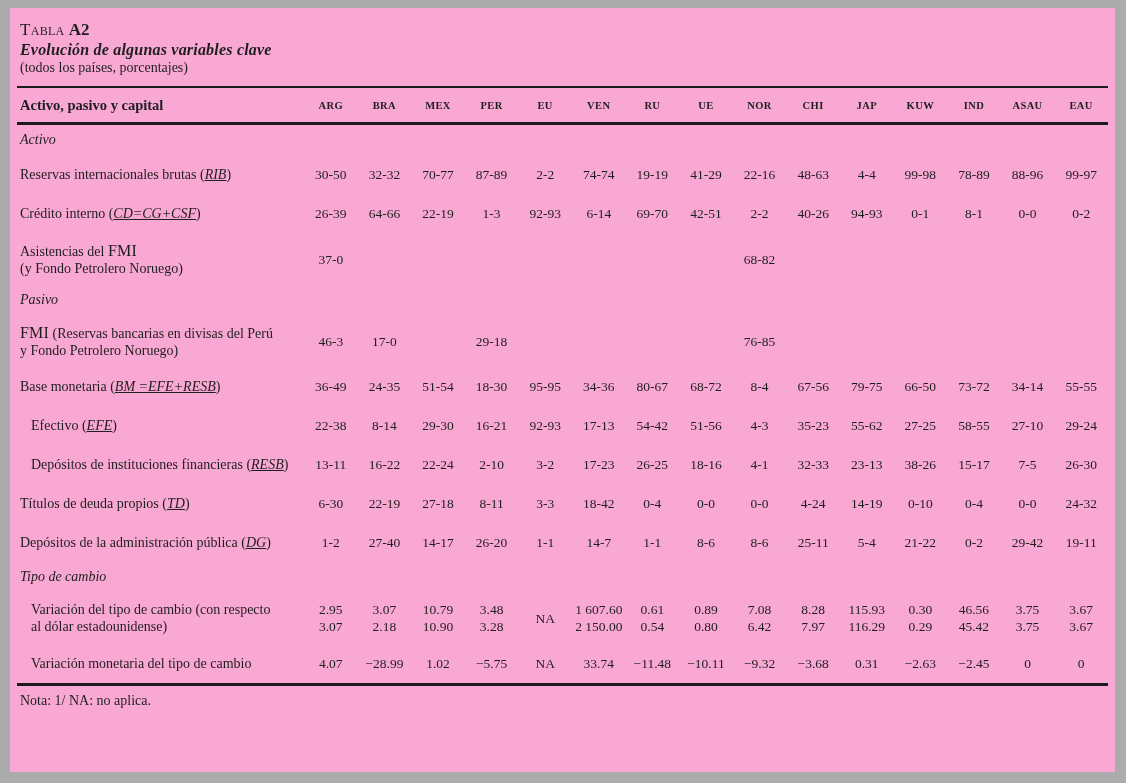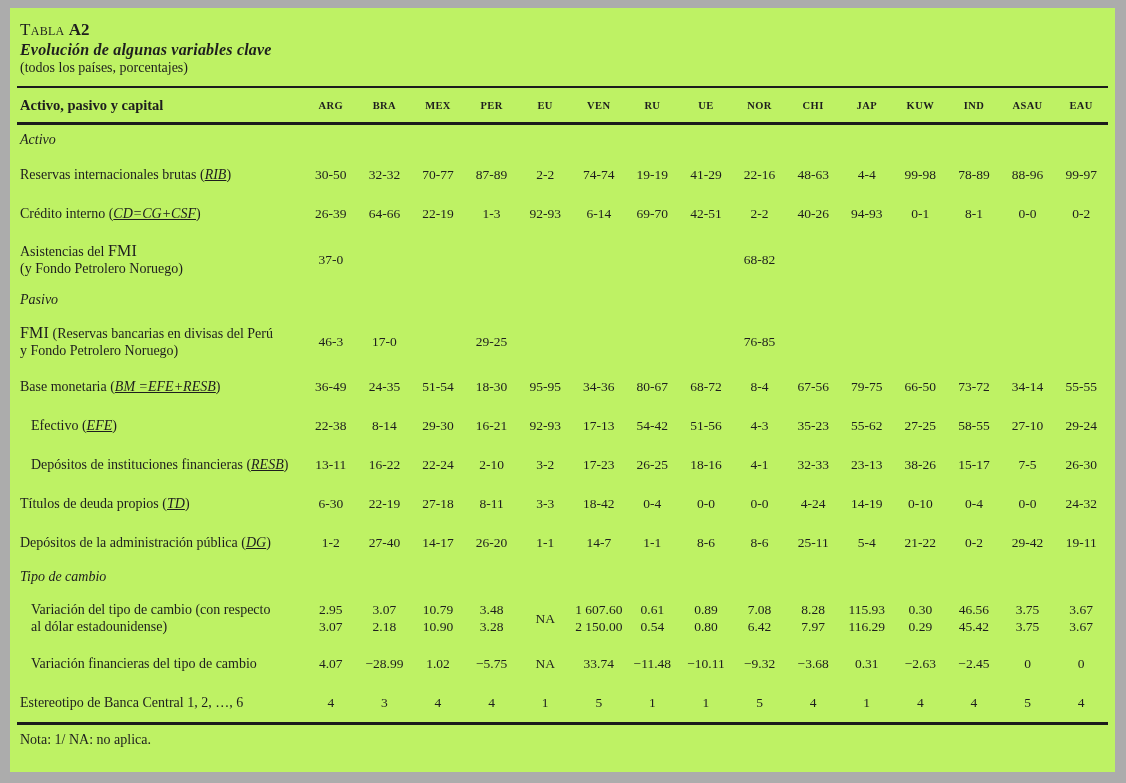--- a/index.html
+++ b/index.html
@@ -6,21 +6,21 @@
   body{
     width:1126px;height:783px;
     background:#acacac;
     position:relative;
     font-family:"Liberation Serif","DejaVu Serif",serif;
     color:#1e1e1e;
     -webkit-font-smoothing:antialiased;
   }
   .page{
     position:absolute;left:10px;top:8px;width:1105px;height:764px;
-    background:#bef264;
+    background:#f9a8d4;
     box-sizing:border-box;
     padding:12px 7px 0 7px;
   }
   .title-block{margin-left:3px;}
   .doc-title{font-size:17px;line-height:20px;}
   .doc-title .sc-title{font-variant:small-caps;letter-spacing:0.3px;}
   .doc-title .tnum{font-weight:bold;}
   .doc-subtitle{font-size:16px;font-weight:bold;font-style:italic;line-height:19px;letter-spacing:0.2px;}
   .doc-subnote{font-size:14px;line-height:18px;margin-bottom:9px;}
 
@@ -174,21 +174,21 @@
           <td class="val"></td>
         </tr>
         <tr class="r-section">
           <td colspan="16" class="section-label">Pasivo</td>
         </tr>
         <tr class="r-double">
           <td class="label"><span class="fmi">FMI</span><span> (Reservas bancarias en divisas del Perú</span><br><span>y Fondo Petrolero Noruego)</span></td>
           <td class="val">46-3</td>
           <td class="val">17-0</td>
           <td class="val"></td>
-          <td class="val">29-25</td>
+          <td class="val">29-18</td>
           <td class="val"></td>
           <td class="val"></td>
           <td class="val"></td>
           <td class="val"></td>
           <td class="val">76-85</td>
           <td class="val"></td>
           <td class="val"></td>
           <td class="val"></td>
           <td class="val"></td>
           <td class="val"></td>
@@ -299,52 +299,34 @@
           <td class="val"><span>0.89</span><br><span>0.80</span></td>
           <td class="val"><span>7.08</span><br><span>6.42</span></td>
           <td class="val"><span>8.28</span><br><span>7.97</span></td>
           <td class="val"><span>115.93</span><br><span>116.29</span></td>
           <td class="val"><span>0.30</span><br><span>0.29</span></td>
           <td class="val"><span>46.56</span><br><span>45.42</span></td>
           <td class="val"><span>3.75</span><br><span>3.75</span></td>
           <td class="val"><span>3.67</span><br><span>3.67</span></td>
         </tr>
         <tr class="r-single">
-          <td class="label indent"><span>Variación financieras del tipo de cambio</span></td>
+          <td class="label indent"><span>Variación monetaria del tipo de cambio</span></td>
           <td class="val">4.07</td>
           <td class="val">−28.99</td>
           <td class="val">1.02</td>
           <td class="val">−5.75</td>
           <td class="val">NA</td>
           <td class="val">33.74</td>
           <td class="val">−11.48</td>
           <td class="val">−10.11</td>
           <td class="val">−9.32</td>
           <td class="val">−3.68</td>
           <td class="val">0.31</td>
           <td class="val">−2.63</td>
           <td class="val">−2.45</td>
           <td class="val">0</td>
           <td class="val">0</td>
         </tr>
-        <tr class="r-single">
-          <td class="label"><span>Estereotipo de Banca Central 1, 2, …, 6</span></td>
-          <td class="val">4</td>
-          <td class="val">3</td>
-          <td class="val">4</td>
-          <td class="val">4</td>
-          <td class="val">1</td>
-          <td class="val">5</td>
-          <td class="val">1</td>
-          <td class="val">1</td>
-          <td class="val">5</td>
-          <td class="val">4</td>
-          <td class="val">1</td>
-          <td class="val">4</td>
-          <td class="val">4</td>
-          <td class="val">5</td>
-          <td class="val">4</td>
-        </tr>
       </tbody>
   </table>
 
   <div class="footnote">Nota: 1/ NA: no aplica.</div>
 </div>
 
 </body></html>

